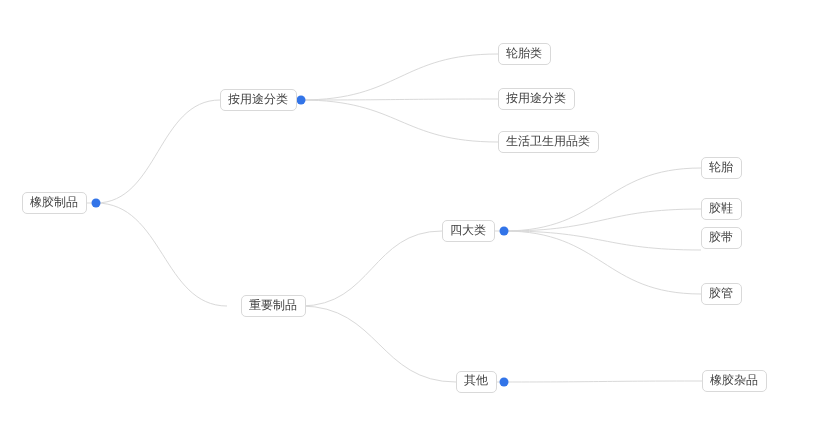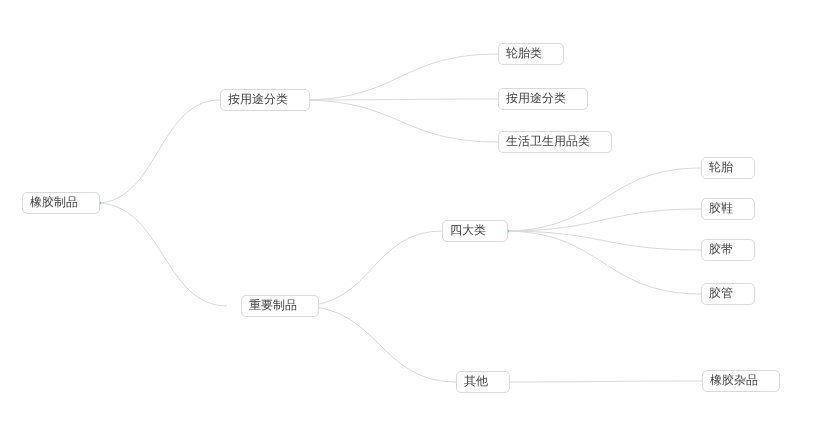--- a/index.html
+++ b/index.html
@@ -29,21 +29,21 @@
     width: 831px; height: 427px;
   }
   .edges path { fill: none; stroke: var(--line); stroke-width: 1; }
   .edges circle { fill: var(--accent); stroke: none; cursor: pointer; }
   .node {
     position: absolute;
     transform: translateY(-50%);
     background: var(--node_bg);
     border: 1px solid var(--node_border);
     border-radius: 5px;
-    padding: 2px 21px 3px 7px;
+    padding: 2px 8px 3px 7px;
     font-size: 12px;
     line-height: 15px;
     color: var(--text);
     white-space: nowrap;
     cursor: pointer;
     z-index: 2;
   }
 </style>
 </head>
 <body>
@@ -80,18 +80,18 @@
 
   <div class="node" style="left:22px;  top:203px;">橡胶制品</div>
   <div class="node" style="left:220px; top:100px;">按用途分类</div>
   <div class="node" style="left:498px; top:54px;">轮胎类</div>
   <div class="node" style="left:498px; top:99px;">按用途分类</div>
   <div class="node" style="left:498px; top:142px;">生活卫生用品类</div>
   <div class="node" style="left:241px; top:306px;">重要制品</div>
   <div class="node" style="left:442px; top:231px;">四大类</div>
   <div class="node" style="left:701px; top:168px;">轮胎</div>
   <div class="node" style="left:701px; top:209px;">胶鞋</div>
-  <div class="node" style="left:701px; top:250px;">胶带</div>
+  <div class="node" style="left:701px; top:238px;">胶带</div>
   <div class="node" style="left:701px; top:294px;text-align:center;">胶管</div>
-  <div class="node" style="left:456px; top:382px;">其他</div>
+  <div class="node" style="left:456px; top:382px;font-family:Liberation Mono, monospace;">其他</div>
   <div class="node" style="left:702px; top:381px;">橡胶杂品</div>
 
 </div>
 
 </body></html>

